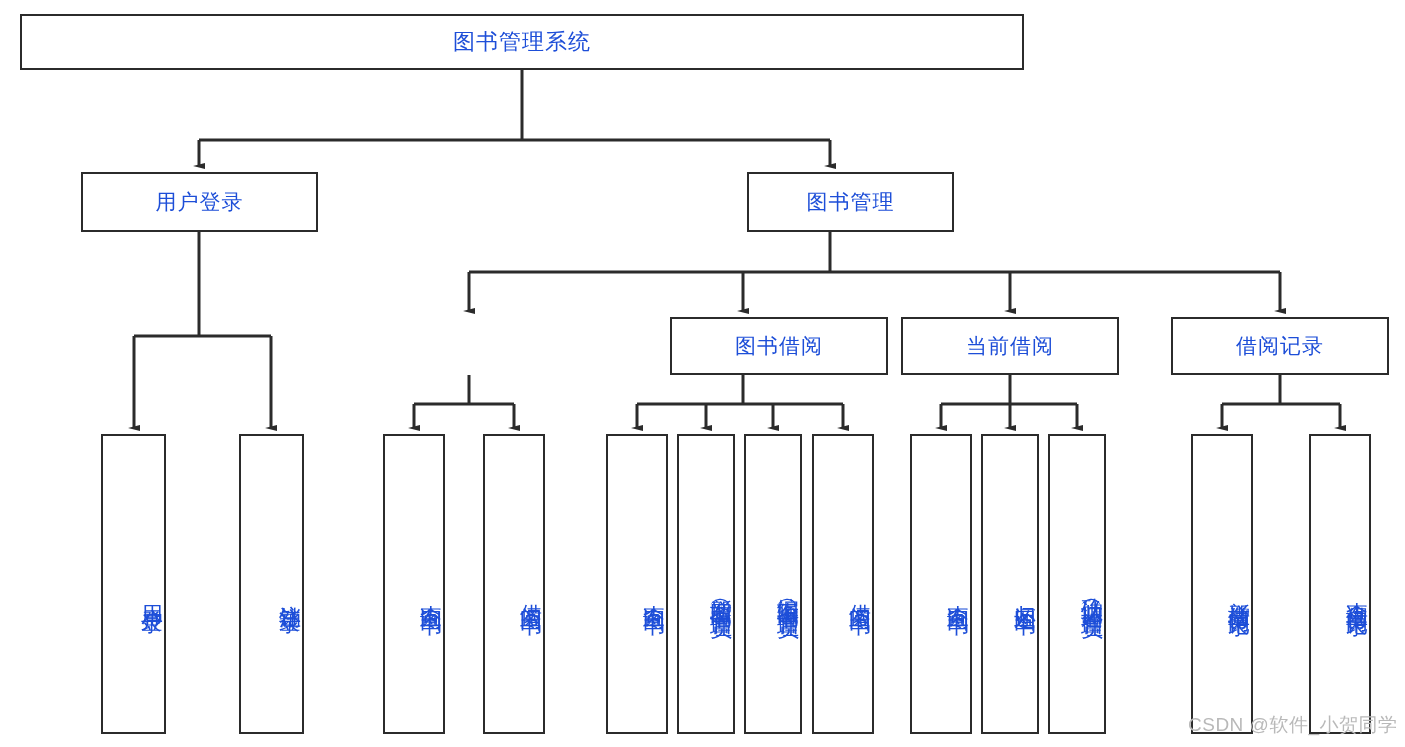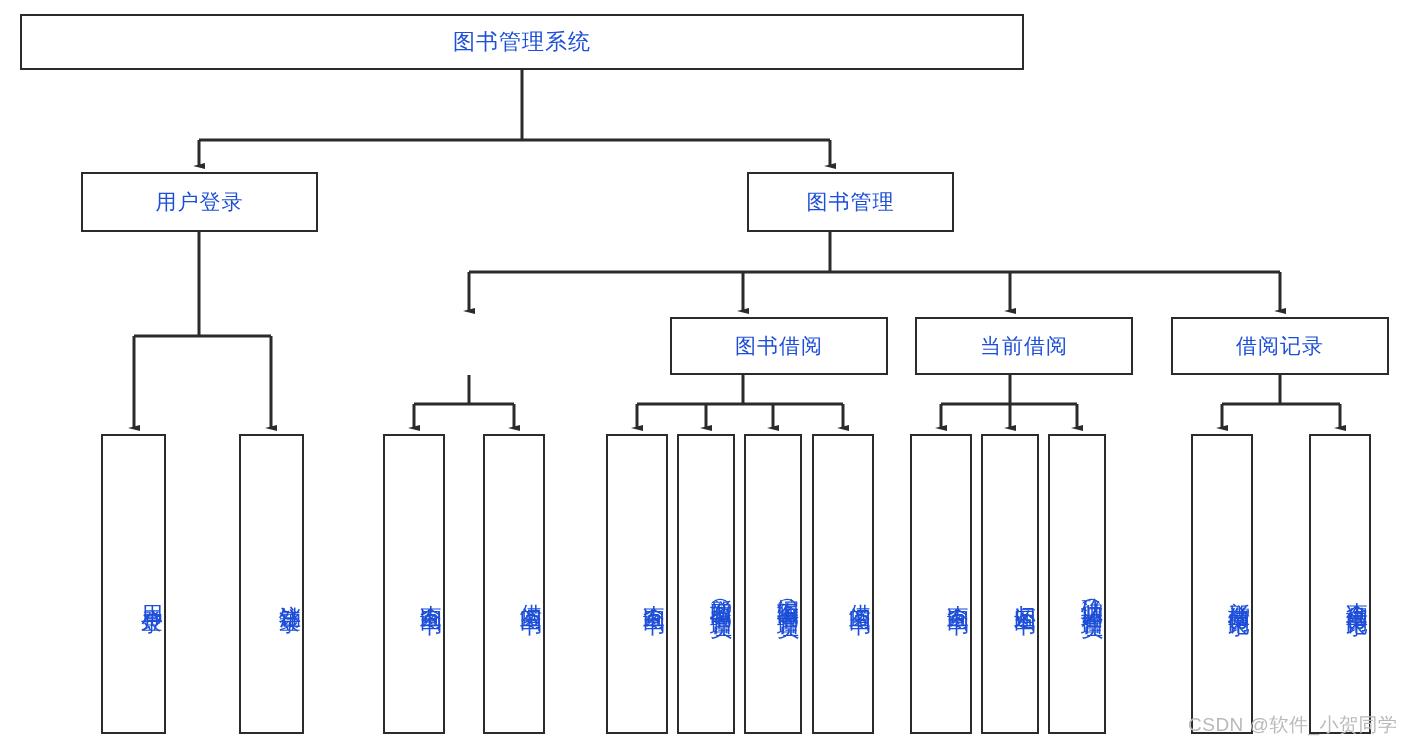--- a/index.html
+++ b/index.html
@@ -113,21 +113,21 @@
   <div class="node h" style="left:81px;top:172px;width:237px;height:60px;">
     <span>用户登录</span>
   </div>
   <div class="node h" style="left:711px;top:172px;width:207px;height:60px;margin-left:36px;">
     <span>图书管理</span>
   </div>
 
   <div class="node h" style="left:634px;top:317px;width:218px;height:58px;margin-left:36px;">
     <span>图书借阅</span>
   </div>
-  <div class="node h" style="left:901px;top:317px;width:218px;height:58px;margin-left:14px;">
+  <div class="node h" style="left:901px;top:317px;width:218px;height:58px;">
     <span>当前借阅</span>
   </div>
   <div class="node h" style="left:1171px;top:317px;width:218px;height:58px;">
     <span>借阅记录</span>
   </div>
 
   <div class="node v" style="left:101px;top:434px;width:65px;height:300px;">
     <span class="vtext">用户登录</span>
   </div>
   <div class="node v" style="left:239px;top:434px;width:65px;height:300px;">

